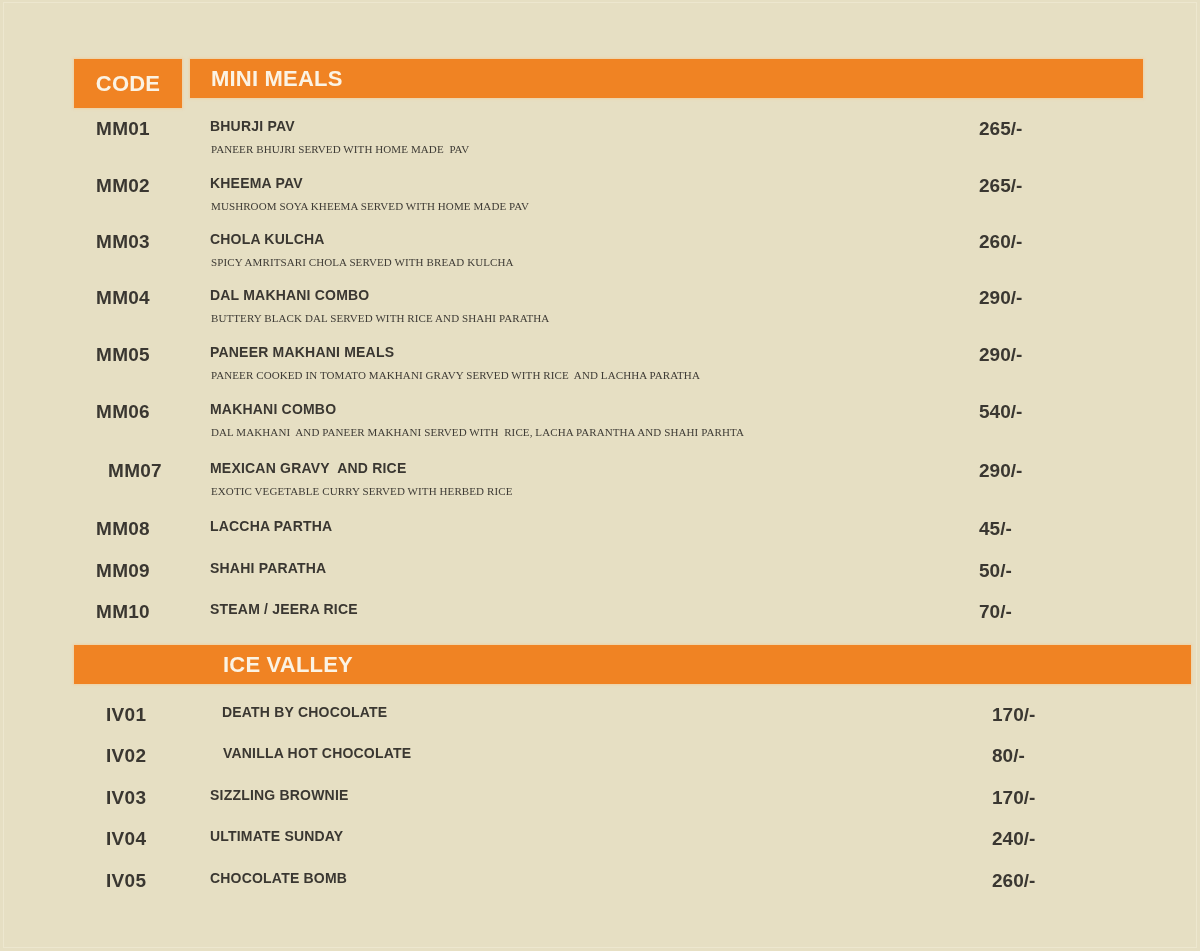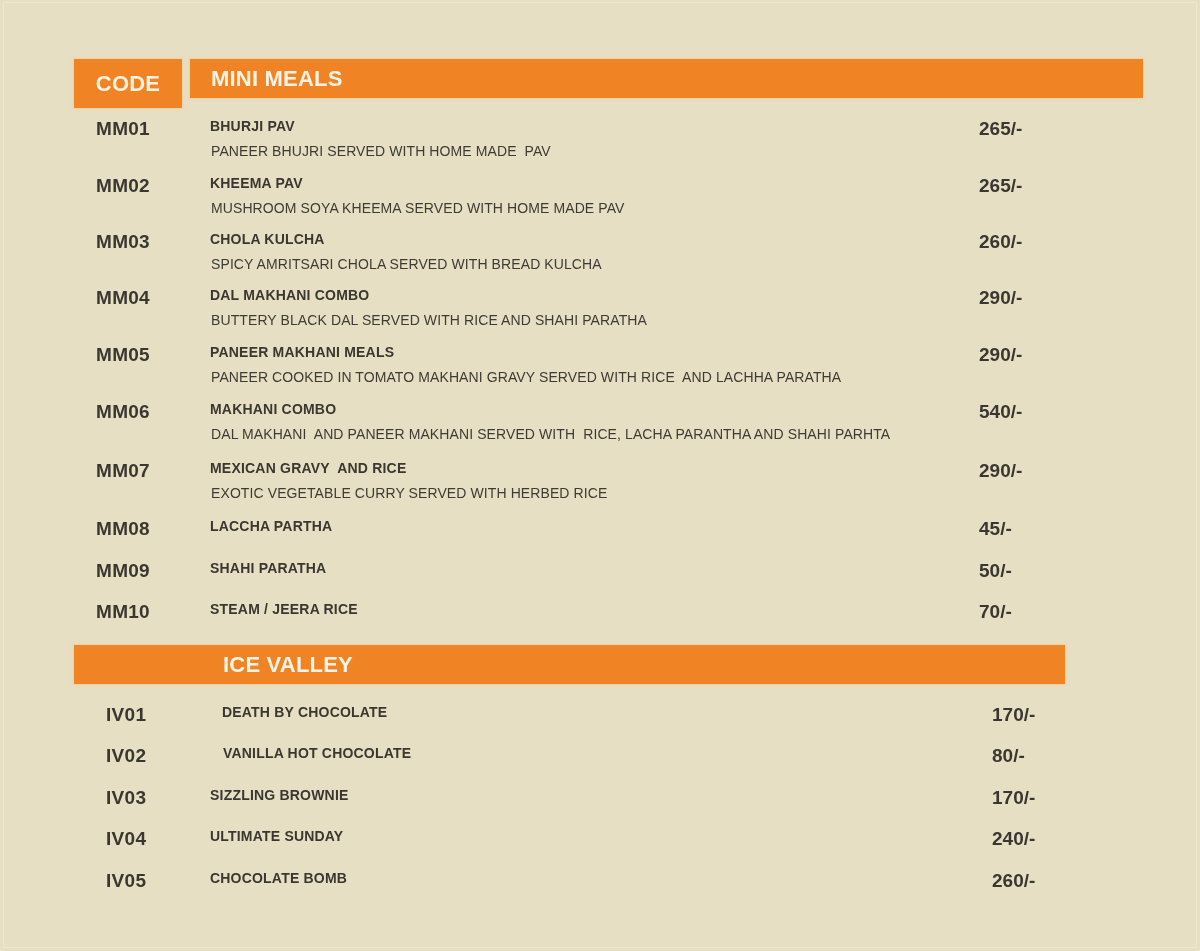--- a/index.html
+++ b/index.html
@@ -36,21 +36,21 @@
     .hdr-code {
       left: 74px; top: 59px; width: 108px; height: 49px;
       justify-content: center;
     }
     .hdr-mini {
       left: 190px; top: 59px; width: 953px; height: 39px;
       padding-left: 21px;
       box-sizing: border-box;
     }
     .hdr-ice {
-      left: 74px; top: 645px; width: 991px; height: 39px;
+      left: 74px; top: 645px; width: 1117px; height: 39px;
       padding-left: 149px;
       box-sizing: border-box;
       align-items: center;
     }
     .row {
       position: absolute;
       left: 0;
       width: 1200px;
     }
     .code {
@@ -65,24 +65,25 @@
       left: 210px;
       font-weight: bold;
       font-size: 14px;
       color: #3a3731;
       white-space: pre;
       letter-spacing: 0.2px;
     }
     .desc {
       position: absolute;
       left: 211px;
-      font-size: 14px;
+      font-size: 11px;
       color: #3e3b35;
       white-space: pre;
       letter-spacing: 0.1px;
+      font-family: Liberation Serif, serif;
     }
     .price {
       position: absolute;
       font-weight: bold;
       font-size: 19px;
       color: #3a3731;
       text-align: left;
       width: 120px;
     }
     .mm .code { left: 96px; }
@@ -138,21 +139,21 @@
 </div>
 
 <div class="row mm" style="top:401px;">
   <span class="code" style="top:0;">MM06</span>
   <span class="name" style="top:0;">MAKHANI COMBO</span>
   <span class="desc" style="top:25px;">DAL MAKHANI  AND PANEER MAKHANI SERVED WITH  RICE, LACHA PARANTHA AND SHAHI PARHTA</span>
   <span class="price" style="top:0;">540/-</span>
 </div>
 
 <div class="row mm" style="top:460px;">
-  <span class="code" style="top:0;">MM07</span>
+  <span class="code" style="top:0;margin-left:12px;">MM07</span>
   <span class="name" style="top:0;">MEXICAN GRAVY  AND RICE</span>
   <span class="desc" style="top:25px;">EXOTIC VEGETABLE CURRY SERVED WITH HERBED RICE</span>
   <span class="price" style="top:0;">290/-</span>
 </div>
 
 <div class="row mm" style="top:518px;">
   <span class="code" style="top:0;">MM08</span>
   <span class="name" style="top:0;">LACCHA PARTHA</span>
   <span class="price" style="top:0;">45/-</span>
 </div>

